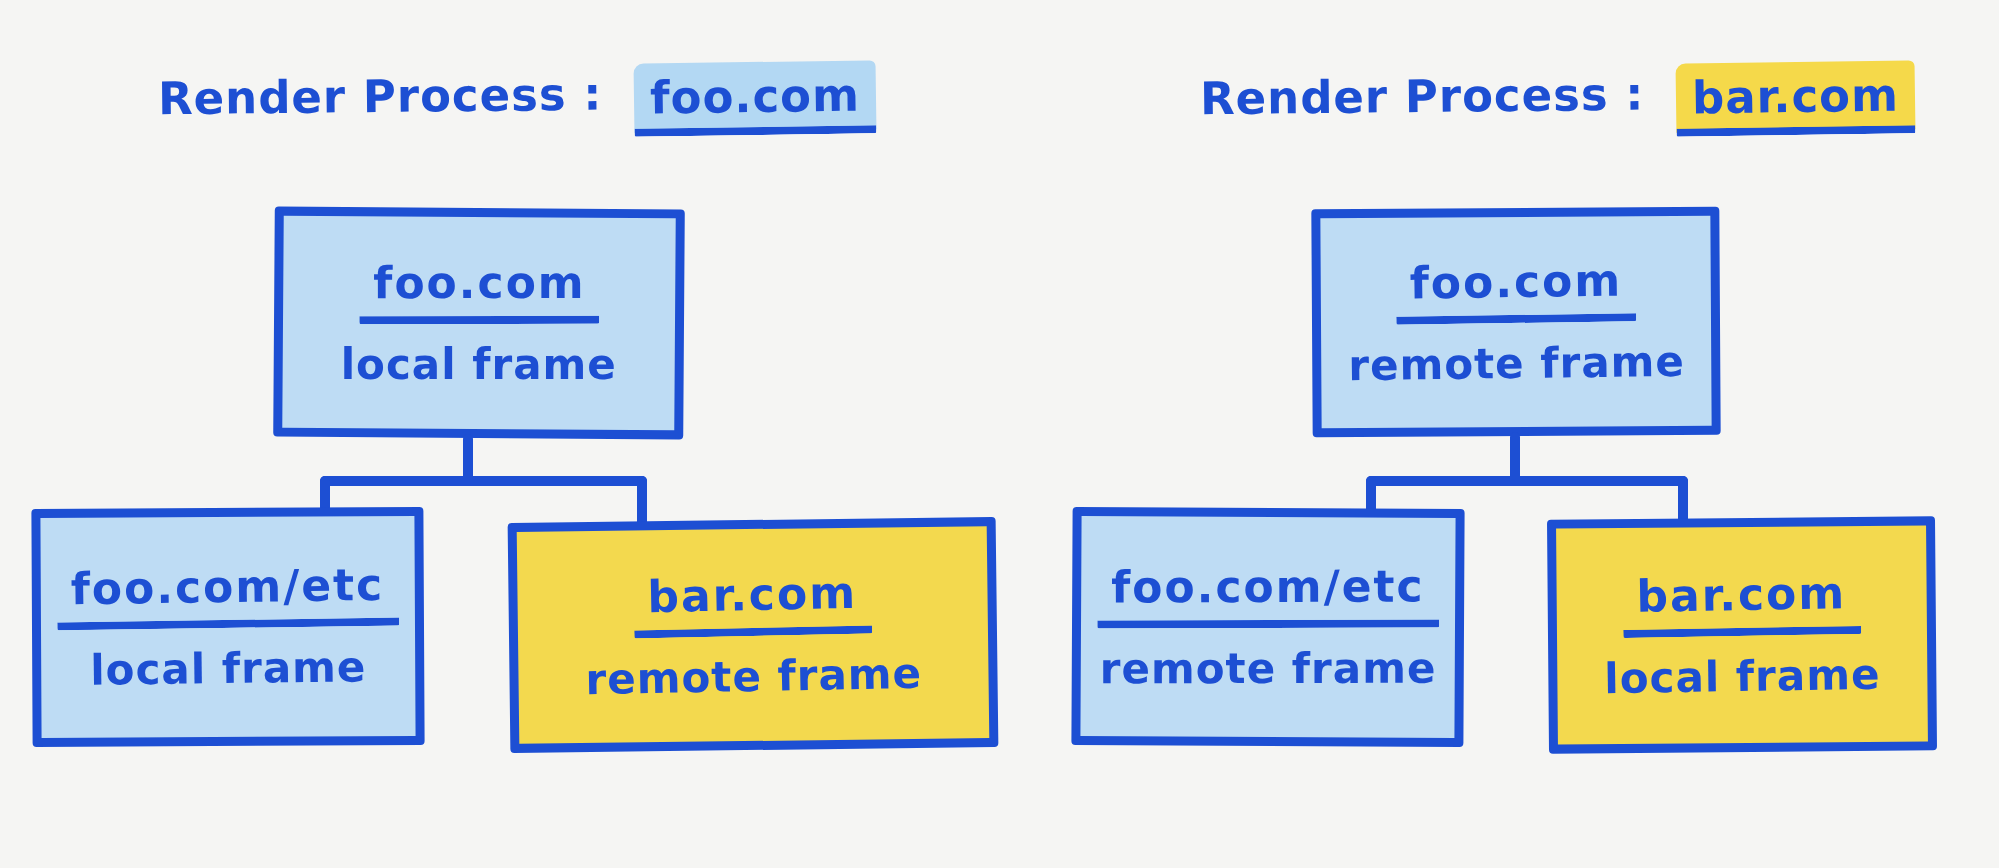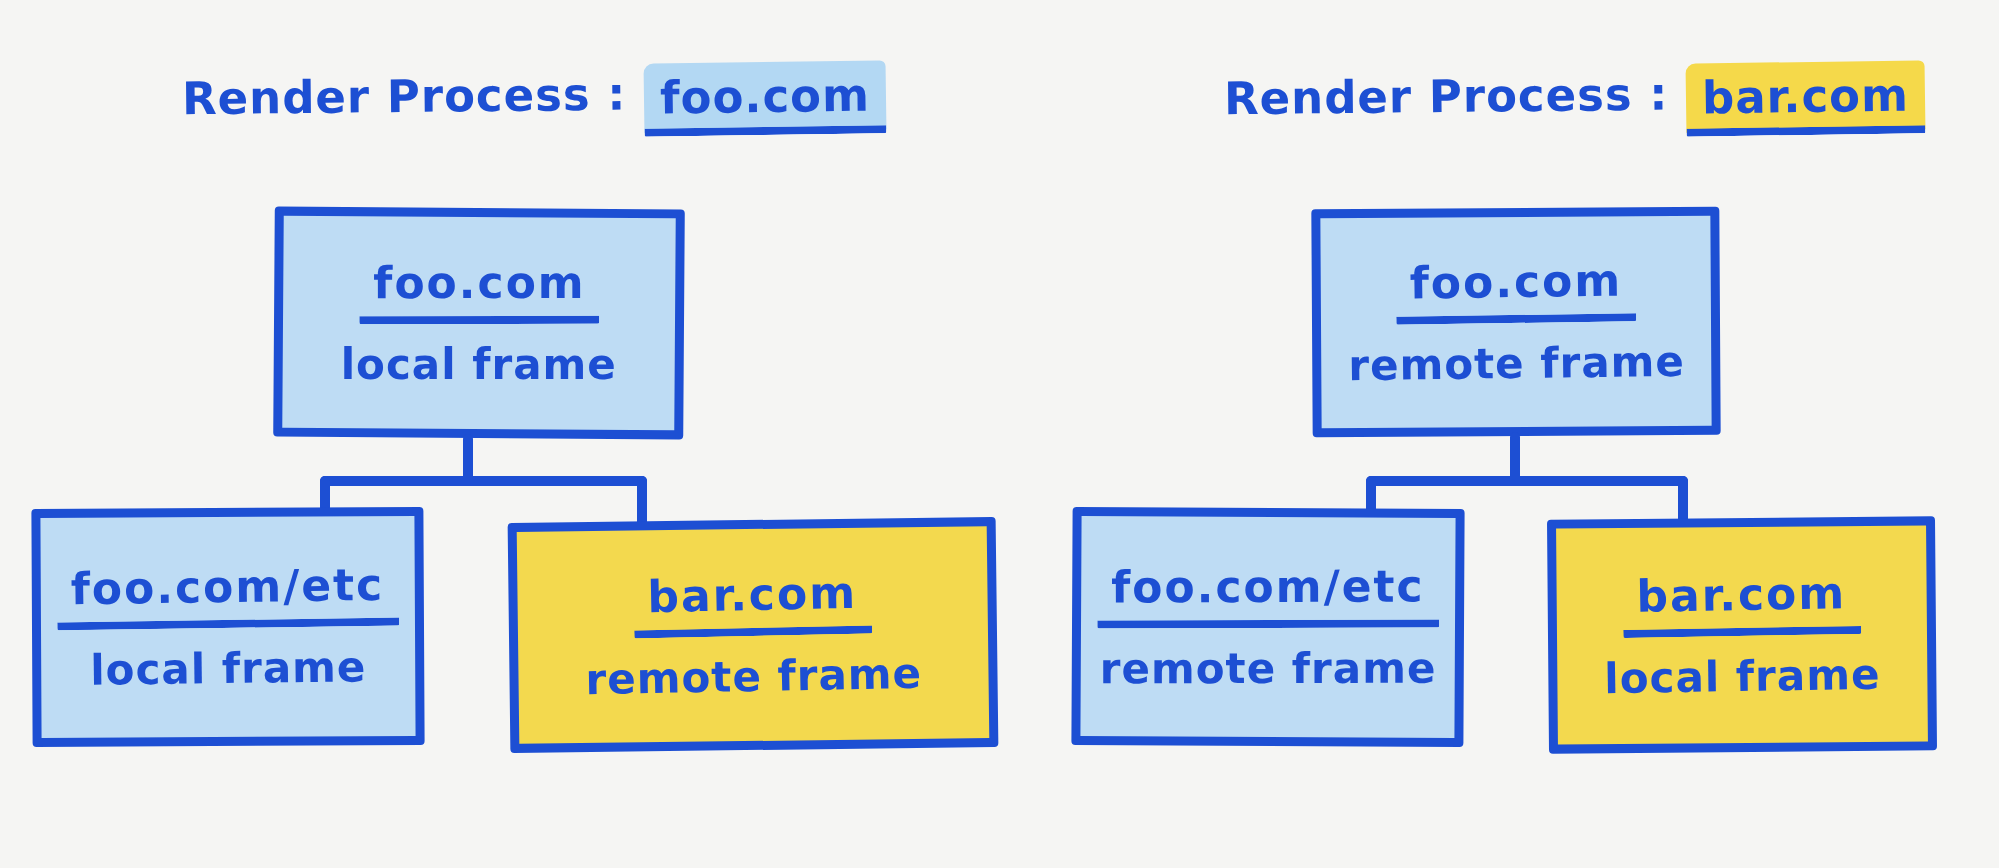--- a/index.html
+++ b/index.html
@@ -16,25 +16,24 @@
     background:var(--bg);
     font-family:"DejaVu Sans","Liberation Sans",sans-serif;
     font-weight:bold;
     color:var(--ink);
     position:relative;
   }
   .title{
     position:absolute;
     display:flex;
     align-items:baseline;
-    gap:18px;
+    gap:32px;
     font-size:45px;
     letter-spacing:1px;
     white-space:nowrap;
-    margin-left:24px;
   }
   .title-prefix{transform:rotate(-0.6deg);}
   .title-domain{
     padding:8px 16px 4px 16px;
     border-bottom:8px solid var(--ink);
     border-radius:10px 6px 2px 2px;
     transform:rotate(-0.8deg);
   }
   .hl-blue{background:var(--hl-blue);}
   .hl-yellow{background:var(--hl-yellow);}

